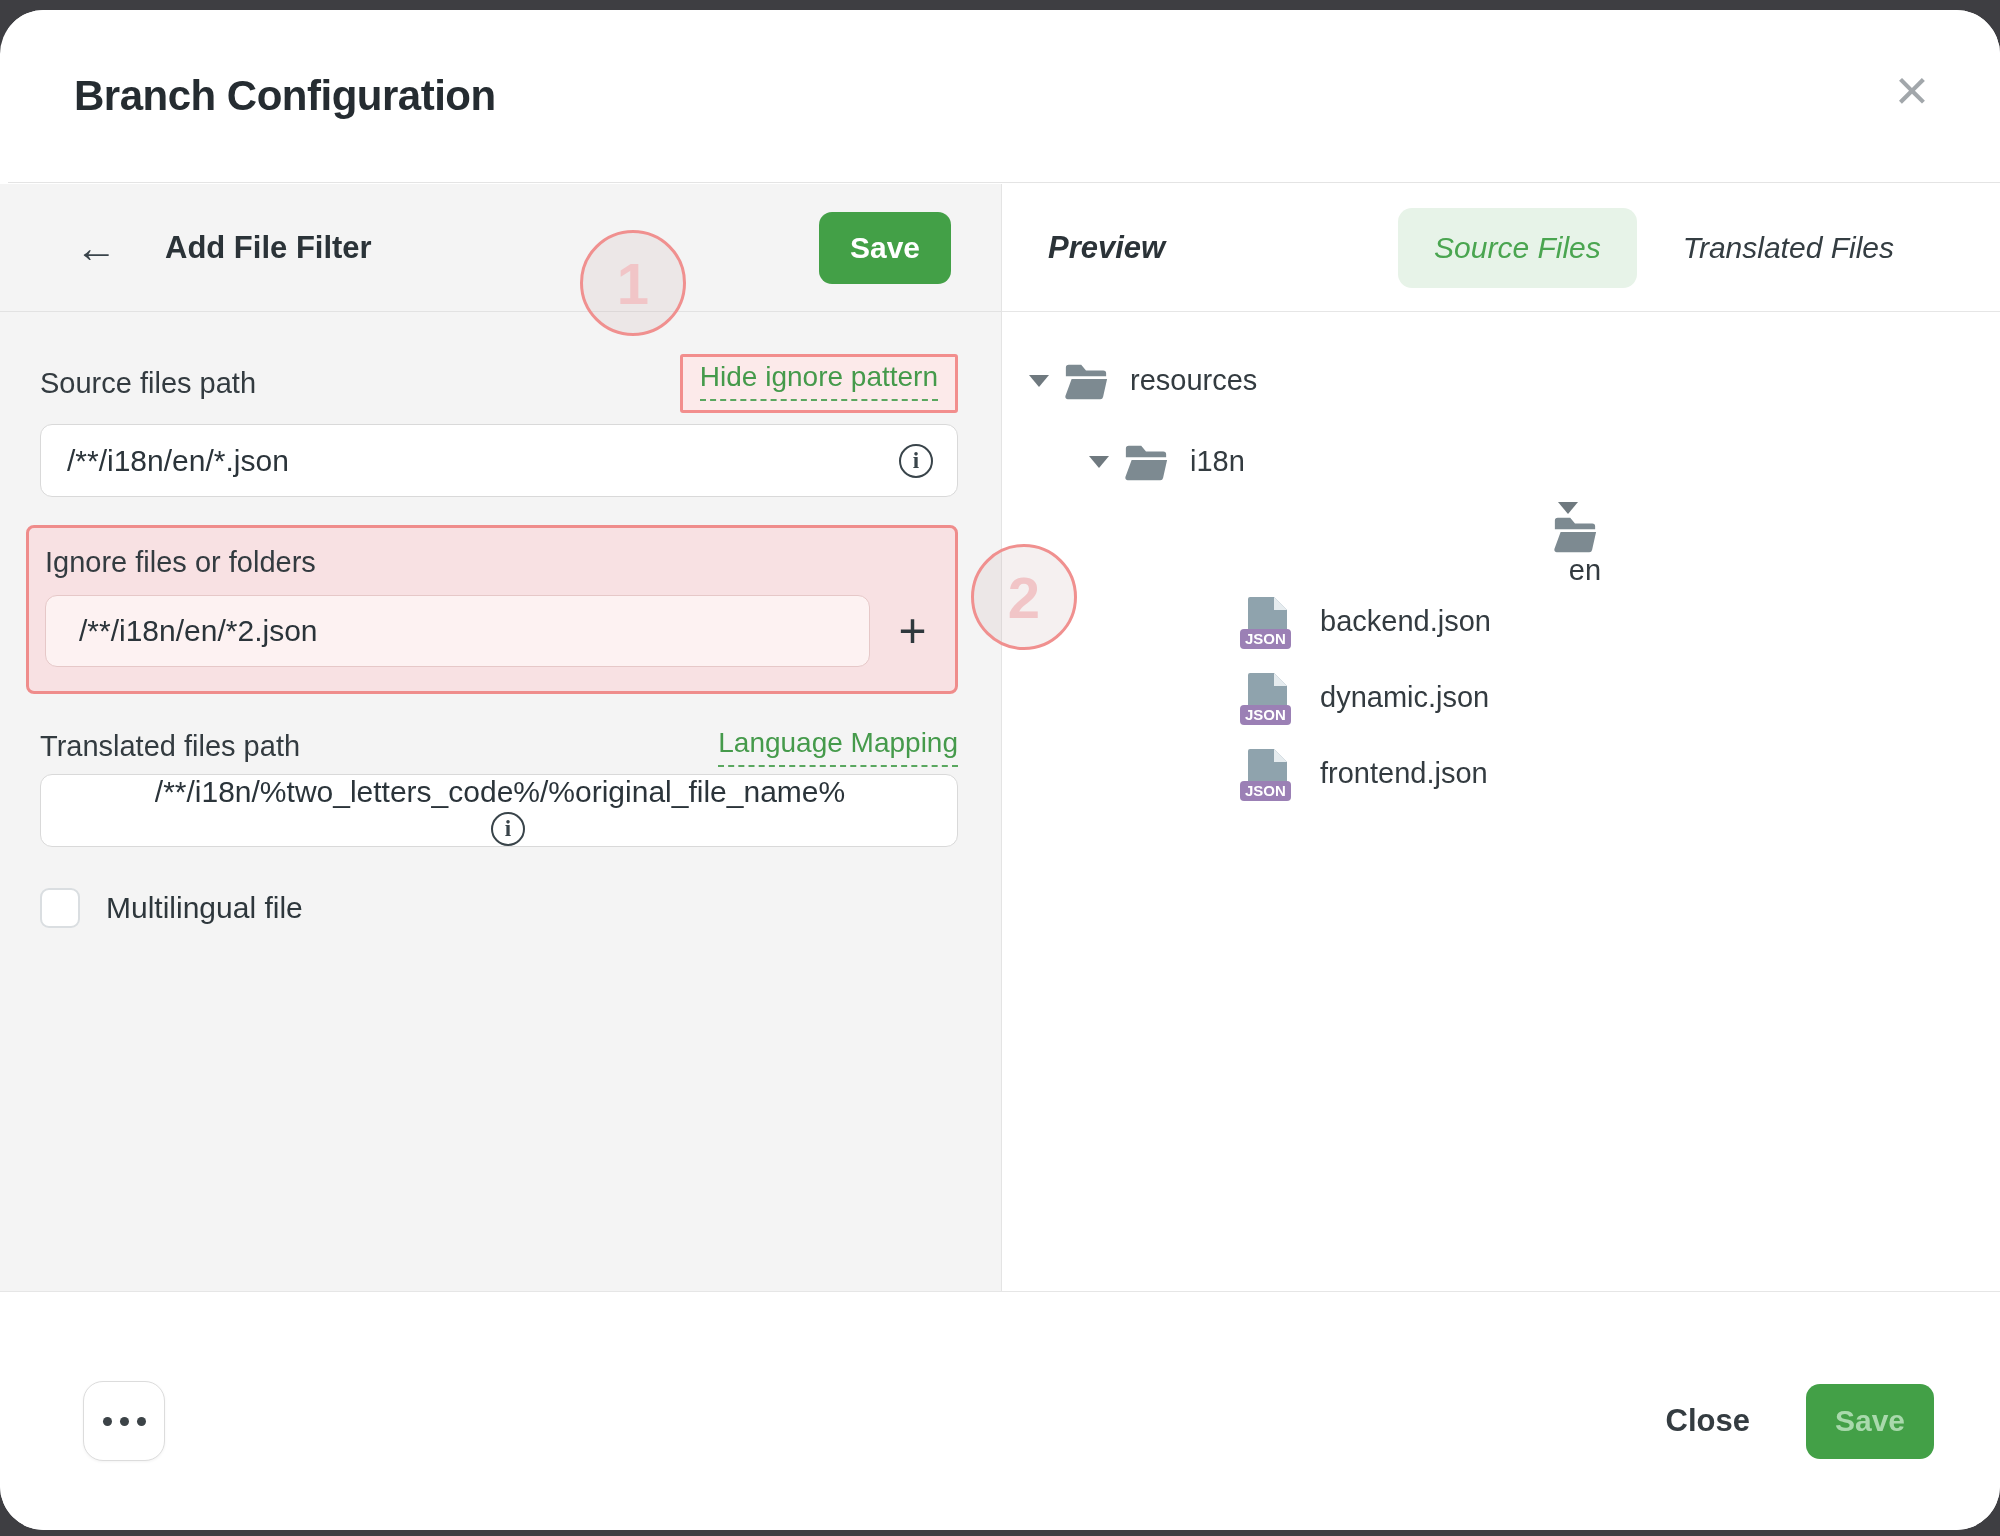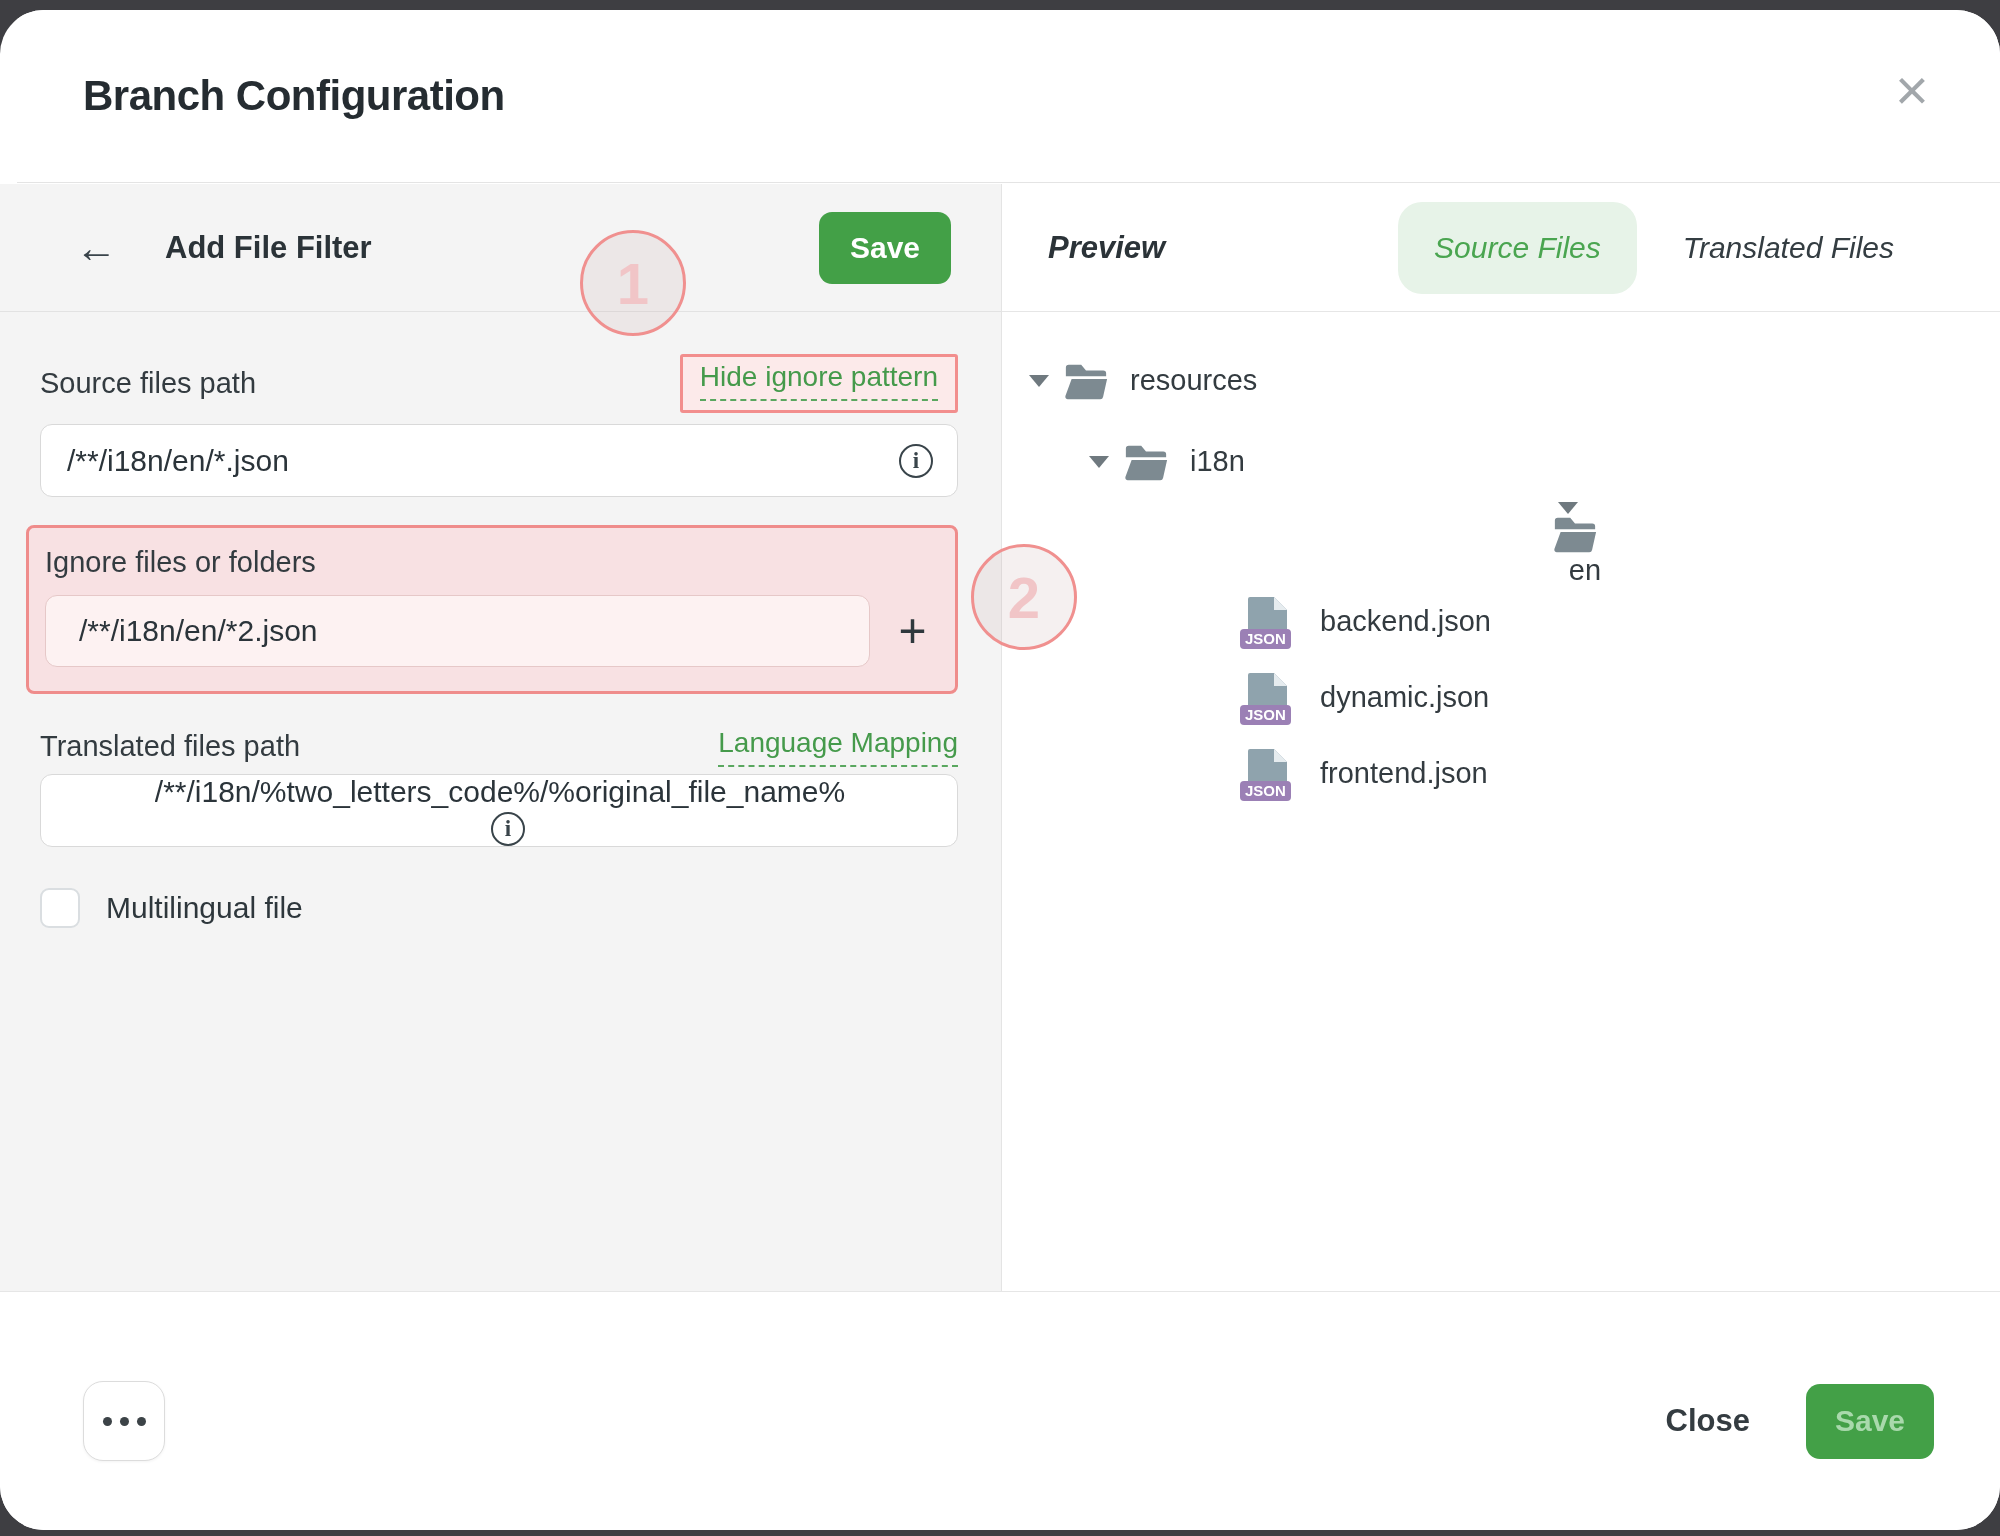--- a/index.html
+++ b/index.html
@@ -1,21 +1,21 @@
 <!DOCTYPE html>
 <html><head>
 <meta charset="utf-8">
 <style>
   html,body{margin:0;padding:0;width:2000px;height:1536px;overflow:hidden;background:#3e3e42;}
   *{box-sizing:border-box;font-family:"Liberation Sans",sans-serif;}
   .stage{position:relative;width:2000px;height:1536px;}
   .modal{position:absolute;left:0;right:0;top:10px;bottom:6px;background:#fff;border-radius:44px;overflow:hidden;}
 
   
-  .titlebar{position:absolute;top:0;left:17px;right:0;height:173px;background:#fff;border-bottom:1px solid #e4e4e4;display:flex;align-items:center;padding-left:66px;}
+  .titlebar{position:absolute;top:0;left:8px;right:0;height:173px;background:#fff;border-bottom:1px solid #e4e4e4;display:flex;align-items:center;padding-left:66px;}
   .modal-title{font-size:42px;font-weight:600;color:#252c31;letter-spacing:-0.5px;}
   .close-btn{position:absolute;top:50px;right:58px;width:60px;height:60px;display:flex;align-items:center;justify-content:center;font-size:58px;font-weight:400;color:#a2a7ab;cursor:pointer;line-height:1;}
 
   
   .content{position:absolute;top:174px;left:0;right:0;height:1108px;display:flex;}
   .left-pane{width:1002px;background:#f4f4f4;border-right:1px solid #e4e4e4;position:relative;}
   .right-pane{flex:1;background:#fff;position:relative;}
 
   
   .left-head{height:128px;border-bottom:1px solid #e2e2e2;display:flex;align-items:center;padding-left:75px;}
@@ -42,21 +42,21 @@
   .label-row.second{margin-top:25px;height:55px;}
   .text-input.third{margin-top:0;flex-direction:column;}
   .check-row{margin-top:41px;display:flex;align-items:center;}
   .checkbox{width:40px;height:40px;background:#fff;border:2px solid #dadee1;border-radius:9px;cursor:pointer;}
   .check-lbl{margin-left:26px;font-size:30px;font-weight:500;color:#2e373c;}
 
   
   .right-head{height:128px;border-bottom:1px solid #e6e6e6;display:flex;align-items:center;padding-left:46px;background:#fff;font-style:italic;}
   .preview-title{font-size:31px;font-weight:600;color:#2b3338;}
   .tabs{margin-left:auto;display:flex;align-items:center;margin-right:70px;}
-  .tab{font-size:30px;font-weight:500;color:#343d42;height:92px;display:flex;align-items:center;padding:0 36px;border-radius:24px;cursor:pointer;text-align:right;}
+  .tab{font-size:30px;font-weight:500;color:#343d42;height:80px;display:flex;align-items:center;padding:0 36px;border-radius:14px;cursor:pointer;text-align:right;}
   .tab.active{background:#e7f3e8;color:#4aa550;margin-right:10px;}
 
   
   .tree{padding-top:28px;}
   .tree-row{display:flex;align-items:center;}
   .tree-row.folder{height:81px;}
   .tree-row.file{height:76px;}
   .d0{padding-left:27px;}
   .d1{padding-left:87px;}
   .d2{padding-left:147px;flex-direction:column;}

